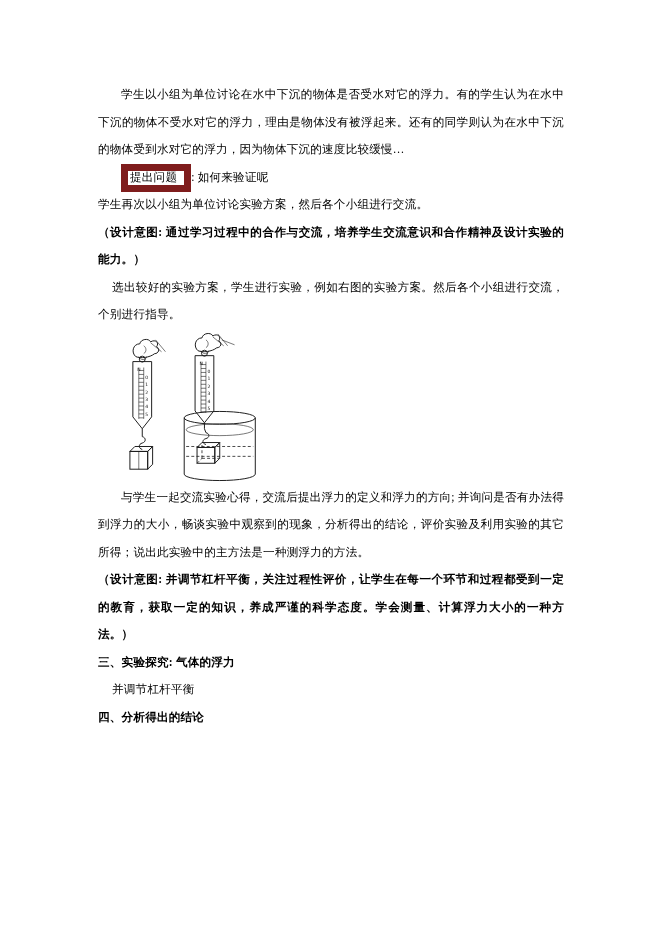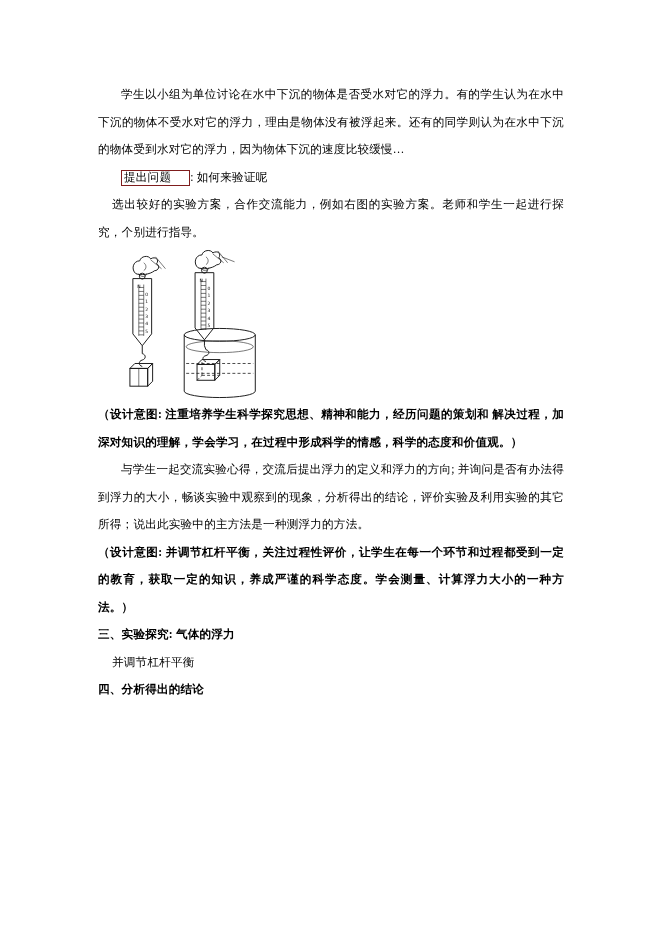--- a/index.html
+++ b/index.html
@@ -20,22 +20,22 @@
     font-size:11.6px;
     line-height:27.5px;
     text-align:justify;
     letter-spacing:0.2px;
     word-break:break-all;
   }
   .para.bold{font-weight:700;}
   .indent2{text-indent:23px;}
   .indent1{text-indent:14px;}
   .boxed{
-    border:1px solid #7f1d1d;
-    padding:0 18px 1px 2px;
+    border:7px solid #7f1d1d;
+    padding:0 7px 1px 2px;
   }
   .figure-wrap{
     margin:1px 0 0 16px;
     width:172px;height:154px;
   }
   svg{display:block;}
   .sketch{stroke:#1c1c1c;fill:none;stroke-width:1;}
   .sketch-thin{stroke:#1c1c1c;fill:none;stroke-width:0.6;}
   .sketch-dash{stroke:#1c1c1c;fill:none;stroke-width:0.8;stroke-dasharray:3 2.2;}
   .scale-num{
@@ -47,23 +47,25 @@
 </head>
 <body>
 
 <div class="page">
 
   <p class="para indent2">学生以小组为单位讨论在水中下沉的物体是否受水对它的浮力。有的学生认为在水中下沉的物体不受水对它的浮力，理由是物体没有被浮起来。还有的同学则认为在水中下沉的物体受到水对它的浮力，因为物体下沉的速度比较缓慢…</p>
 
 
   <p class="para indent2"><span class="boxed">提出问题</span><span>: 如何来验证呢</span></p>
 
+  <p class="para">学生再次以小组为单位讨论实验方案，然后各个小组进行交流。</p>
 
+  <p class="para bold">（设计意图: 通过学习过程中的合作与交流，培养学生交流意识和合作精神及设计实验的能力。）</p>
 
-  <p class="para indent1">选出较好的实验方案，合作交流能力，例如右图的实验方案。老师和学生一起进行探究，个别进行指导。</p>
+  <p class="para indent1">选出较好的实验方案，学生进行实验，例如右图的实验方案。然后各个小组进行交流，个别进行指导。</p>
 
 
   <div class="figure-wrap">
     <svg width="172" height="154" viewBox="0 0 172 156">
 
       <g>
 
         <g>
           <path class="sketch" d="M21,27 c-5,-4 -3,-13 4,-13 c1,-5 9,-6 11,-2 c5,-3 9,1 6,5 c4,2 2,7 -2,7 c-5,4 -14,5 -19,3 z"></path>
           <path class="sketch-thin" d="M36,13 l11,9 M41,10 l10,12 M24,27 c2,4 7,4 8,0 M29,16 c3,2 3,6 0,8"></path>
@@ -136,21 +138,20 @@
         <g>
           <rect class="sketch" x="20" y="125" width="18" height="16"></rect>
           <polygon class="sketch" points="20,125 25,120 43,120 38,125"></polygon>
           <polygon class="sketch" points="38,125 43,120 43,136 38,141"></polygon>
           <path class="sketch-dash" d="M20,141 l5,-5 M25,136 h18 M25,136 v-16"></path>
         </g>
       </g>
     </svg>
   </div>
 
-  <p class="para bold">（设计意图: 注重培养学生科学探究思想、精神和能力，经历问题的策划和 解决过程，加深对知识的理解，学会学习，在过程中形成科学的情感，科学的态度和价值观。）</p>
 
   <p class="para indent2">与学生一起交流实验心得，交流后提出浮力的定义和浮力的方向; 并询问是否有办法得到浮力的大小，畅谈实验中观察到的现象，分析得出的结论，评价实验及利用实验的其它所得；说出此实验中的主方法是一种测浮力的方法。</p>
 
   <p class="para bold">（设计意图: 并调节杠杆平衡，关注过程性评价，让学生在每一个环节和过程都受到一定的教育，获取一定的知识，养成严谨的科学态度。学会测量、计算浮力大小的一种方法。）</p>
 
   <p class="para bold">三、实验探究: 气体的浮力</p>
 
 
   <p class="para indent1">并调节杠杆平衡</p>
 

